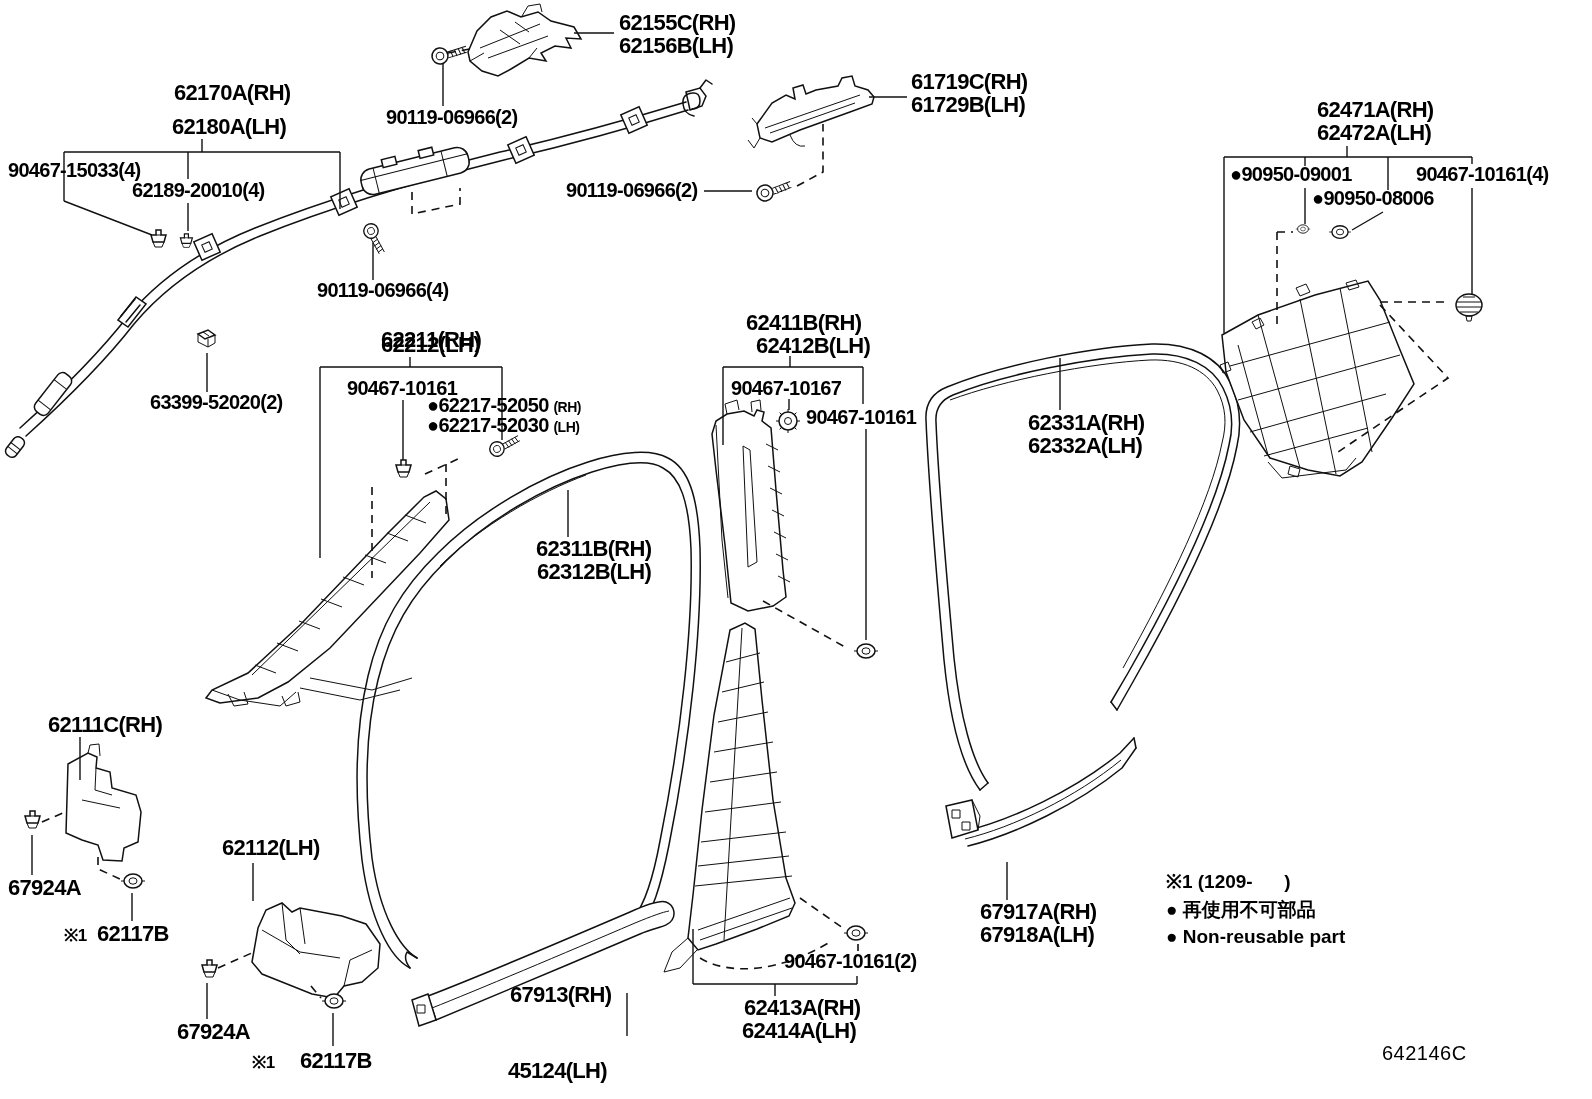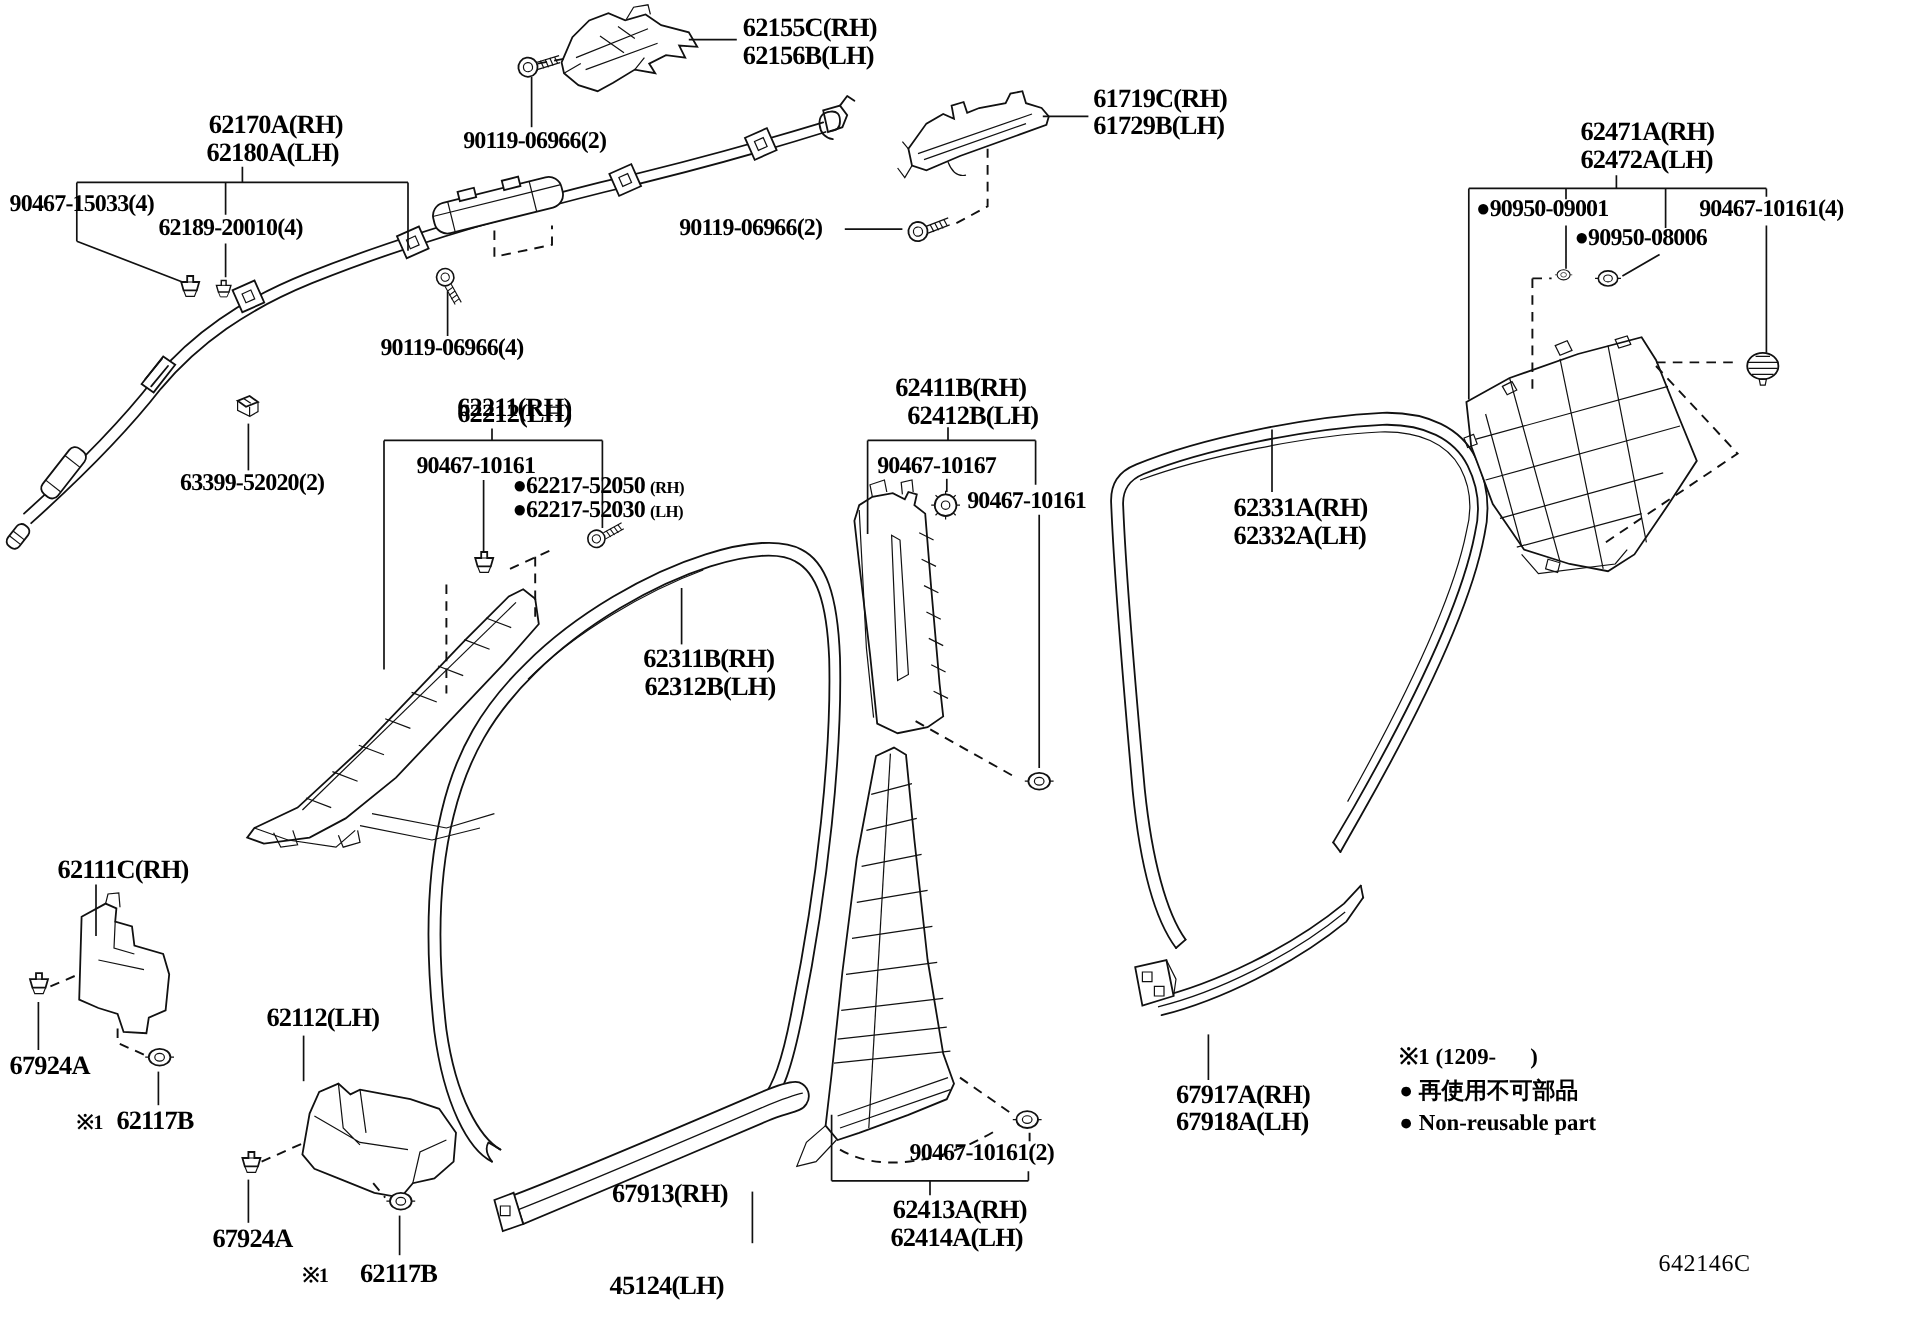--- a/index.html
+++ b/index.html
@@ -1,17 +1,17 @@
 <!DOCTYPE html>
 <html><head>
 <meta charset="utf-8">
 <style>
   html,body{margin:0;padding:0;background:#fff;}
   .stage{position:relative;width:1592px;height:1099px;background:#fff;overflow:hidden;
-         font-family:Liberation Serif, serif;color:#000;}
+         font-family:Liberation Sans, sans-serif;color:#000;}
   .stage svg{position:absolute;left:0;top:0;}
   .lbl{position:absolute;white-space:pre;font-weight:bold;line-height:1;}
   .s22{font-size:22px;letter-spacing:-0.7px;}
   .s20{font-size:20px;letter-spacing:-0.7px;}
   .s18{font-size:17px;letter-spacing:-0.5px;}
   .s14{font-size:14px;letter-spacing:-0.5px;}
   .leg{font-size:19px;letter-spacing:0;}
   .code{font-size:20px;font-weight:normal;letter-spacing:0.5px;}
   .ln{stroke:#111;stroke-width:1.5;fill:none;stroke-linecap:round;stroke-linejoin:round;}
   .ld{stroke:#111;stroke-width:1.4;fill:none;}
@@ -241,21 +241,21 @@
     <use href="#g-flower" transform="translate(788,421)"></use>
     <use href="#g-bigclip" transform="translate(1469,305)"></use>
   </g>
 </svg>
 
   <div class="lbl s22" style="left:619px;top:12px">62155C(RH)</div>
   <div class="lbl s22" style="left:619px;top:35px">62156B(LH)</div>
   <div class="lbl s20" style="left:386px;top:107px">90119-06966(2)</div>
   <div class="lbl s22" style="left:911px;top:71px">61719C(RH)</div>
   <div class="lbl s22" style="left:911px;top:94px">61729B(LH)</div>
-  <div class="lbl s22" style="left:174px;top:93px">62170A(RH)</div>
+  <div class="lbl s22" style="left:174px;top:82px">62170A(RH)</div>
   <div class="lbl s22" style="left:172px;top:116px">62180A(LH)</div>
   <div class="lbl s20" style="left:8px;top:160px">90467-15033(4)</div>
   <div class="lbl s20" style="left:132px;top:180px">62189-20010(4)</div>
   <div class="lbl s20" style="left:566px;top:180px">90119-06966(2)</div>
   <div class="lbl s22" style="left:1317px;top:99px">62471A(RH)</div>
   <div class="lbl s22" style="left:1317px;top:122px">62472A(LH)</div>
   <div class="lbl s20" style="left:1230px;top:164px">●90950-09001</div>
   <div class="lbl s20" style="left:1416px;top:164px">90467-10161(4)</div>
   <div class="lbl s20" style="left:1312px;top:188px">●90950-08006</div>
   <div class="lbl s20" style="left:317px;top:280px">90119-06966(4)</div>
@@ -278,21 +278,21 @@
   <div class="lbl s18" style="left:64px;top:927px">※1</div>
   <div class="lbl s22" style="left:97px;top:923px">62117B</div>
   <div class="lbl s22" style="left:222px;top:837px">62112(LH)</div>
   <div class="lbl s22" style="left:177px;top:1021px">67924A</div>
   <div class="lbl s18" style="left:252px;top:1054px">※1</div>
   <div class="lbl s22" style="left:300px;top:1050px">62117B</div>
   <div class="lbl s22" style="left:510px;top:984px">67913(RH)</div>
   <div class="lbl s22" style="left:508px;top:1060px">45124(LH)</div>
   <div class="lbl s22" style="left:744px;top:997px">62413A(RH)</div>
   <div class="lbl s22" style="left:742px;top:1020px">62414A(LH)</div>
-  <div class="lbl s20" style="left:758px;top:951px">90467-10161(2)</div>
+  <div class="lbl s20" style="left:784px;top:951px">90467-10161(2)</div>
   <div class="lbl s22" style="left:980px;top:901px">67917A(RH)</div>
   <div class="lbl s22" style="left:980px;top:924px">67918A(LH)</div>
 
   <div class="lbl leg" style="left:1166px;top:872px">※1 (1209-      )</div>
   <div class="lbl leg" style="left:1166px;top:900px">● 再使用不可部品</div>
   <div class="lbl leg" style="left:1166px;top:927px">● Non-reusable part</div>
   <div class="lbl code" style="left:1382px;top:1043px">642146C</div>
 </div>
 
 </body></html>

